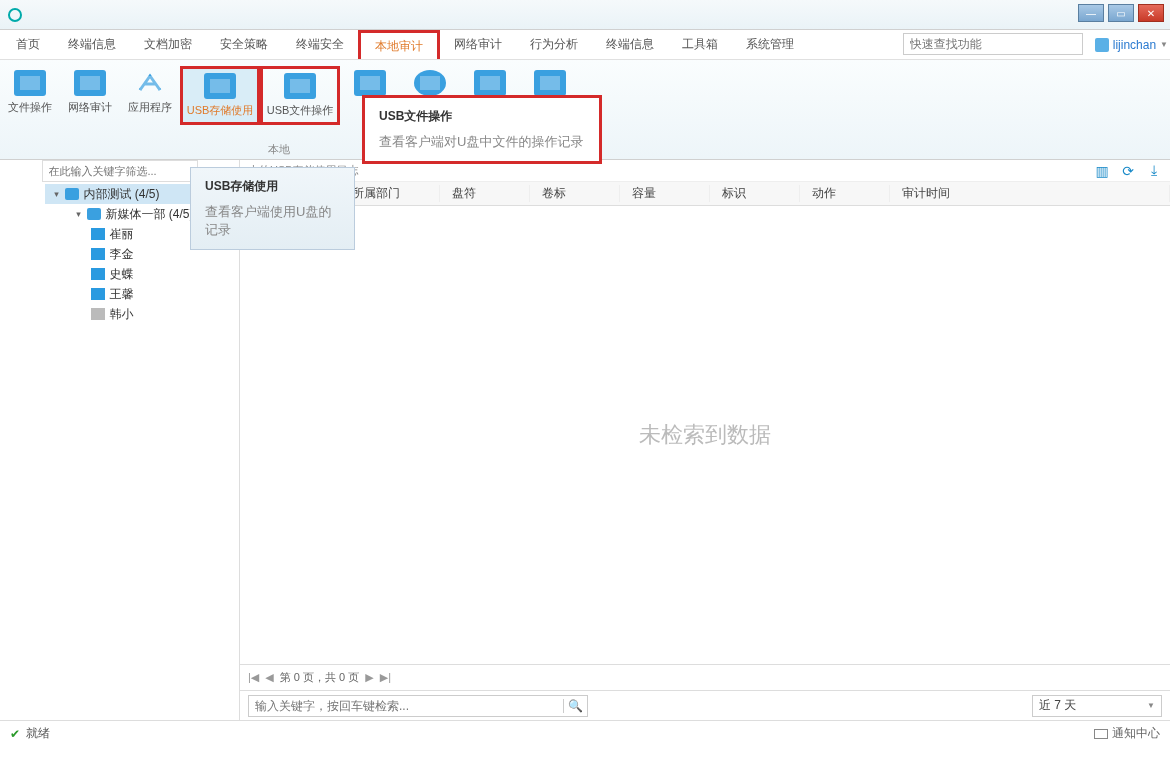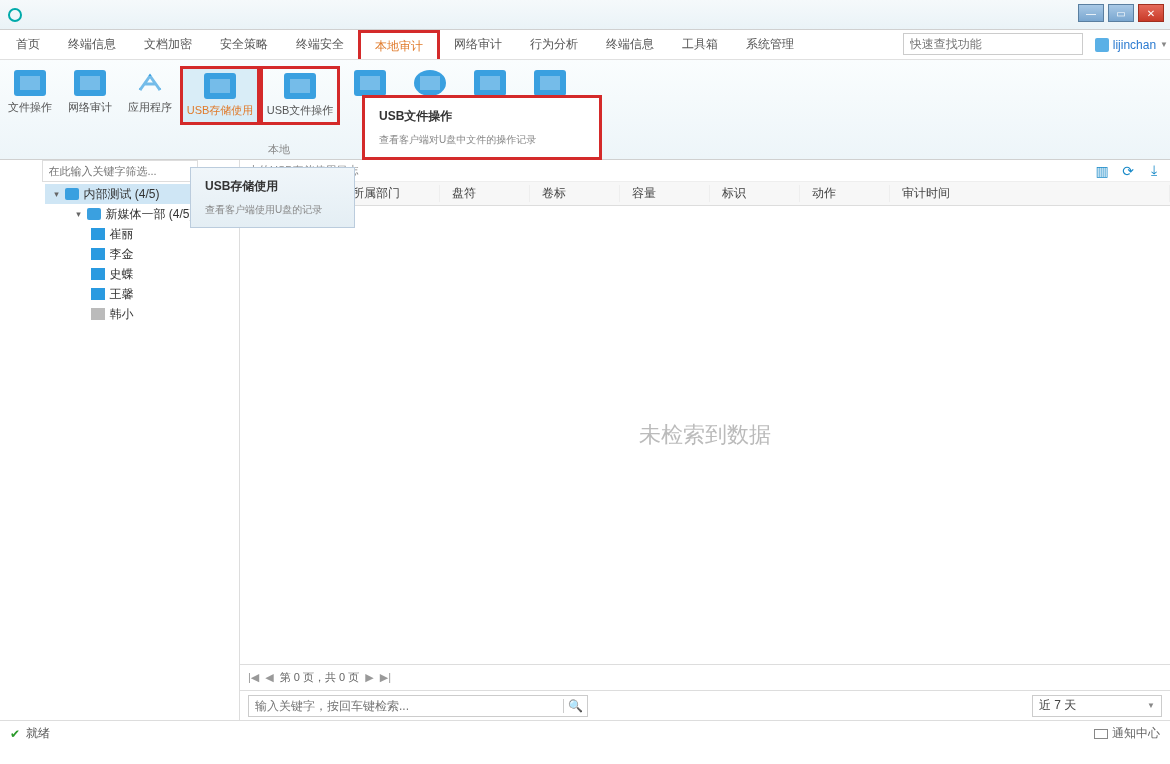--- a/index.html
+++ b/index.html
@@ -27,21 +27,21 @@
 .tool.highlight2 { border: 3px solid #d42a2a; }
 .tool .ticon { width: 32px; height: 26px; background: #3aa0e0; border-radius: 3px; position: relative; }
 .tool .ticon::after { content: ""; position: absolute; inset: 6px; background: rgba(255,255,255,0.3); }
 .tool .tlabel { font-size: 11px; color: #555; text-align: center; }
 .tool.highlight .tlabel { color: #e07a2a; }
 .tool.wide { width: 80px; }
 .toolbar .sublabel { position: absolute; left: 268px; top: 82px; font-size: 11px; color: #888; }
 
 .tooltip-box { position: absolute; border: 3px solid #d42a2a; background: #fff; padding: 10px 14px; z-index: 10; }
 .tooltip-box .tt-title { font-weight: bold; font-size: 12px; color: #333; margin-bottom: 8px; }
-.tooltip-box .tt-desc { font-size: 10px; color: #888; }
+.tooltip-box .tt-desc { font-size: 13px; color: #888; }
 
 .tooltip-usb-op { left: 362px; top: 95px; width: 240px; }
 .tooltip-usb-store { left: 190px; top: 167px; width: 165px; background: linear-gradient(#f0f6fa,#e4eef4); border: 1px solid #bcd; z-index: 9; }
 
 .body-area { display: flex; height: 560px; }
 
 .sidebar { width: 240px; border-right: 1px solid #ddd; display: flex; flex-direction: column; align-items: center; }
 .sidebar .filter { height: 22px; border: 1px solid #ddd; margin: 0; padding: 2px 6px; color: #aaa; font-size: 11px; }
 .tree { flex: 1; overflow: auto; padding-top: 2px; }
 .tree-row { display: flex; align-items: center; height: 20px; gap: 4px; padding-left: 6px; }

